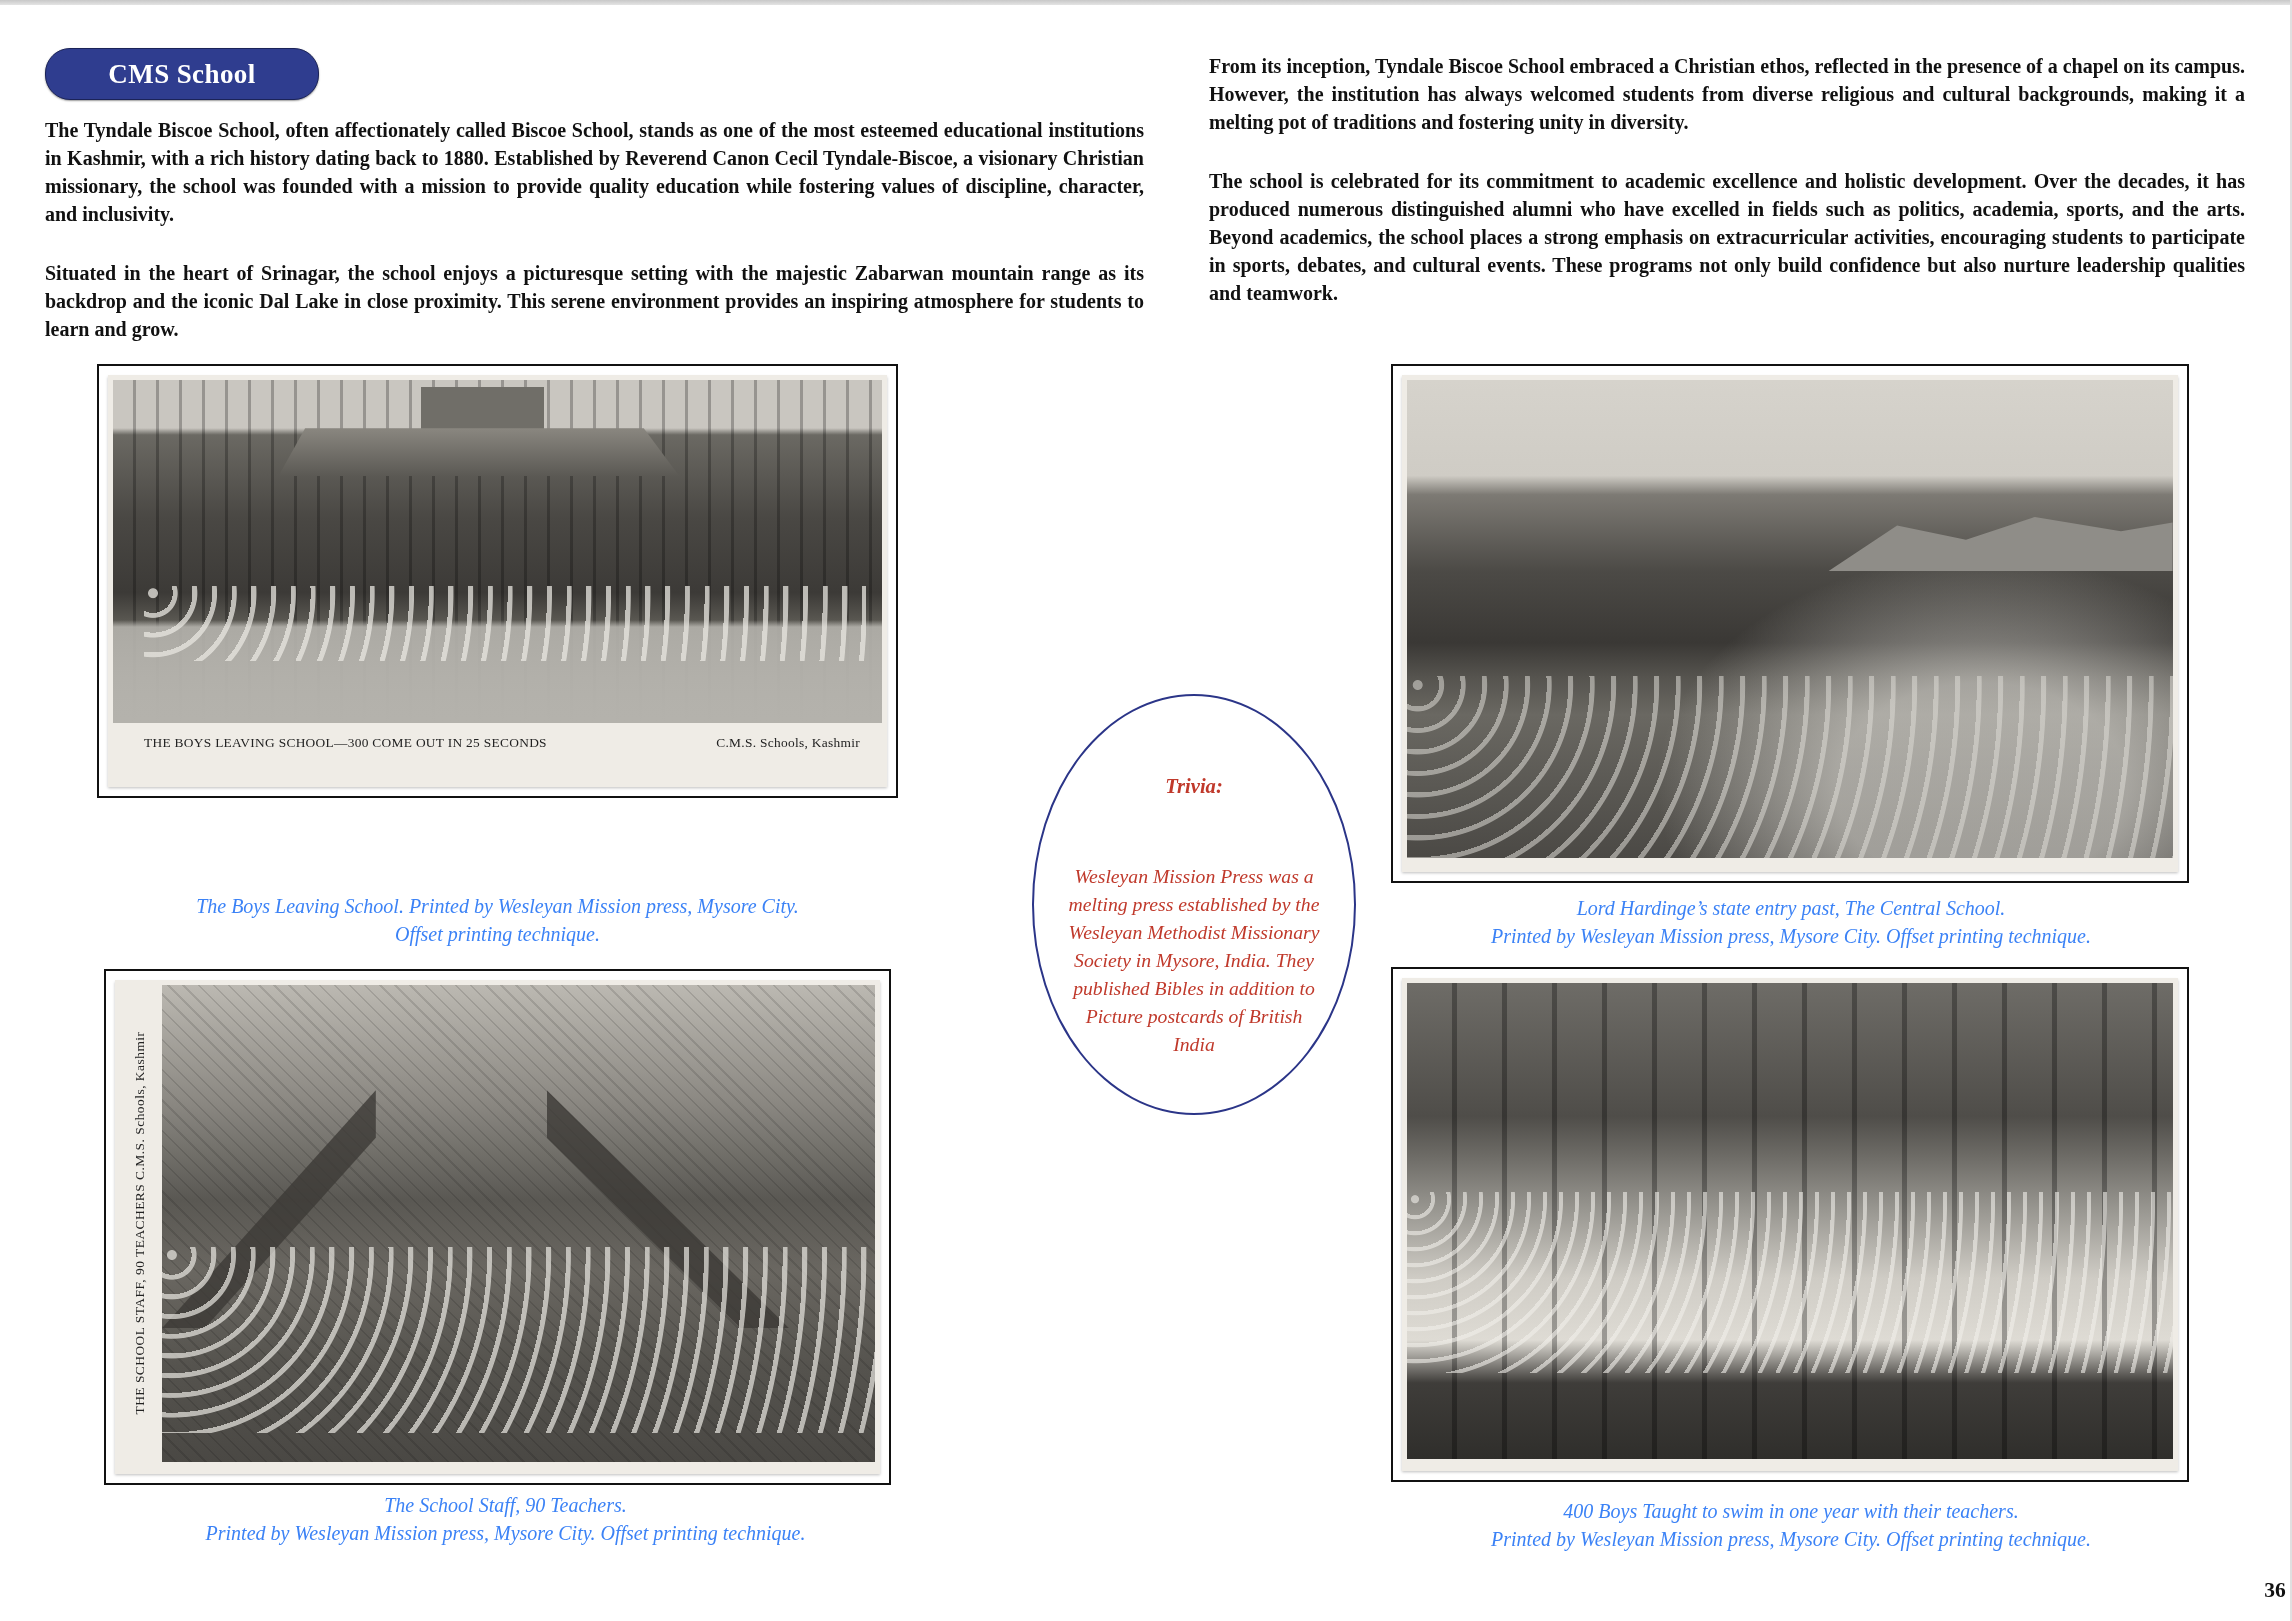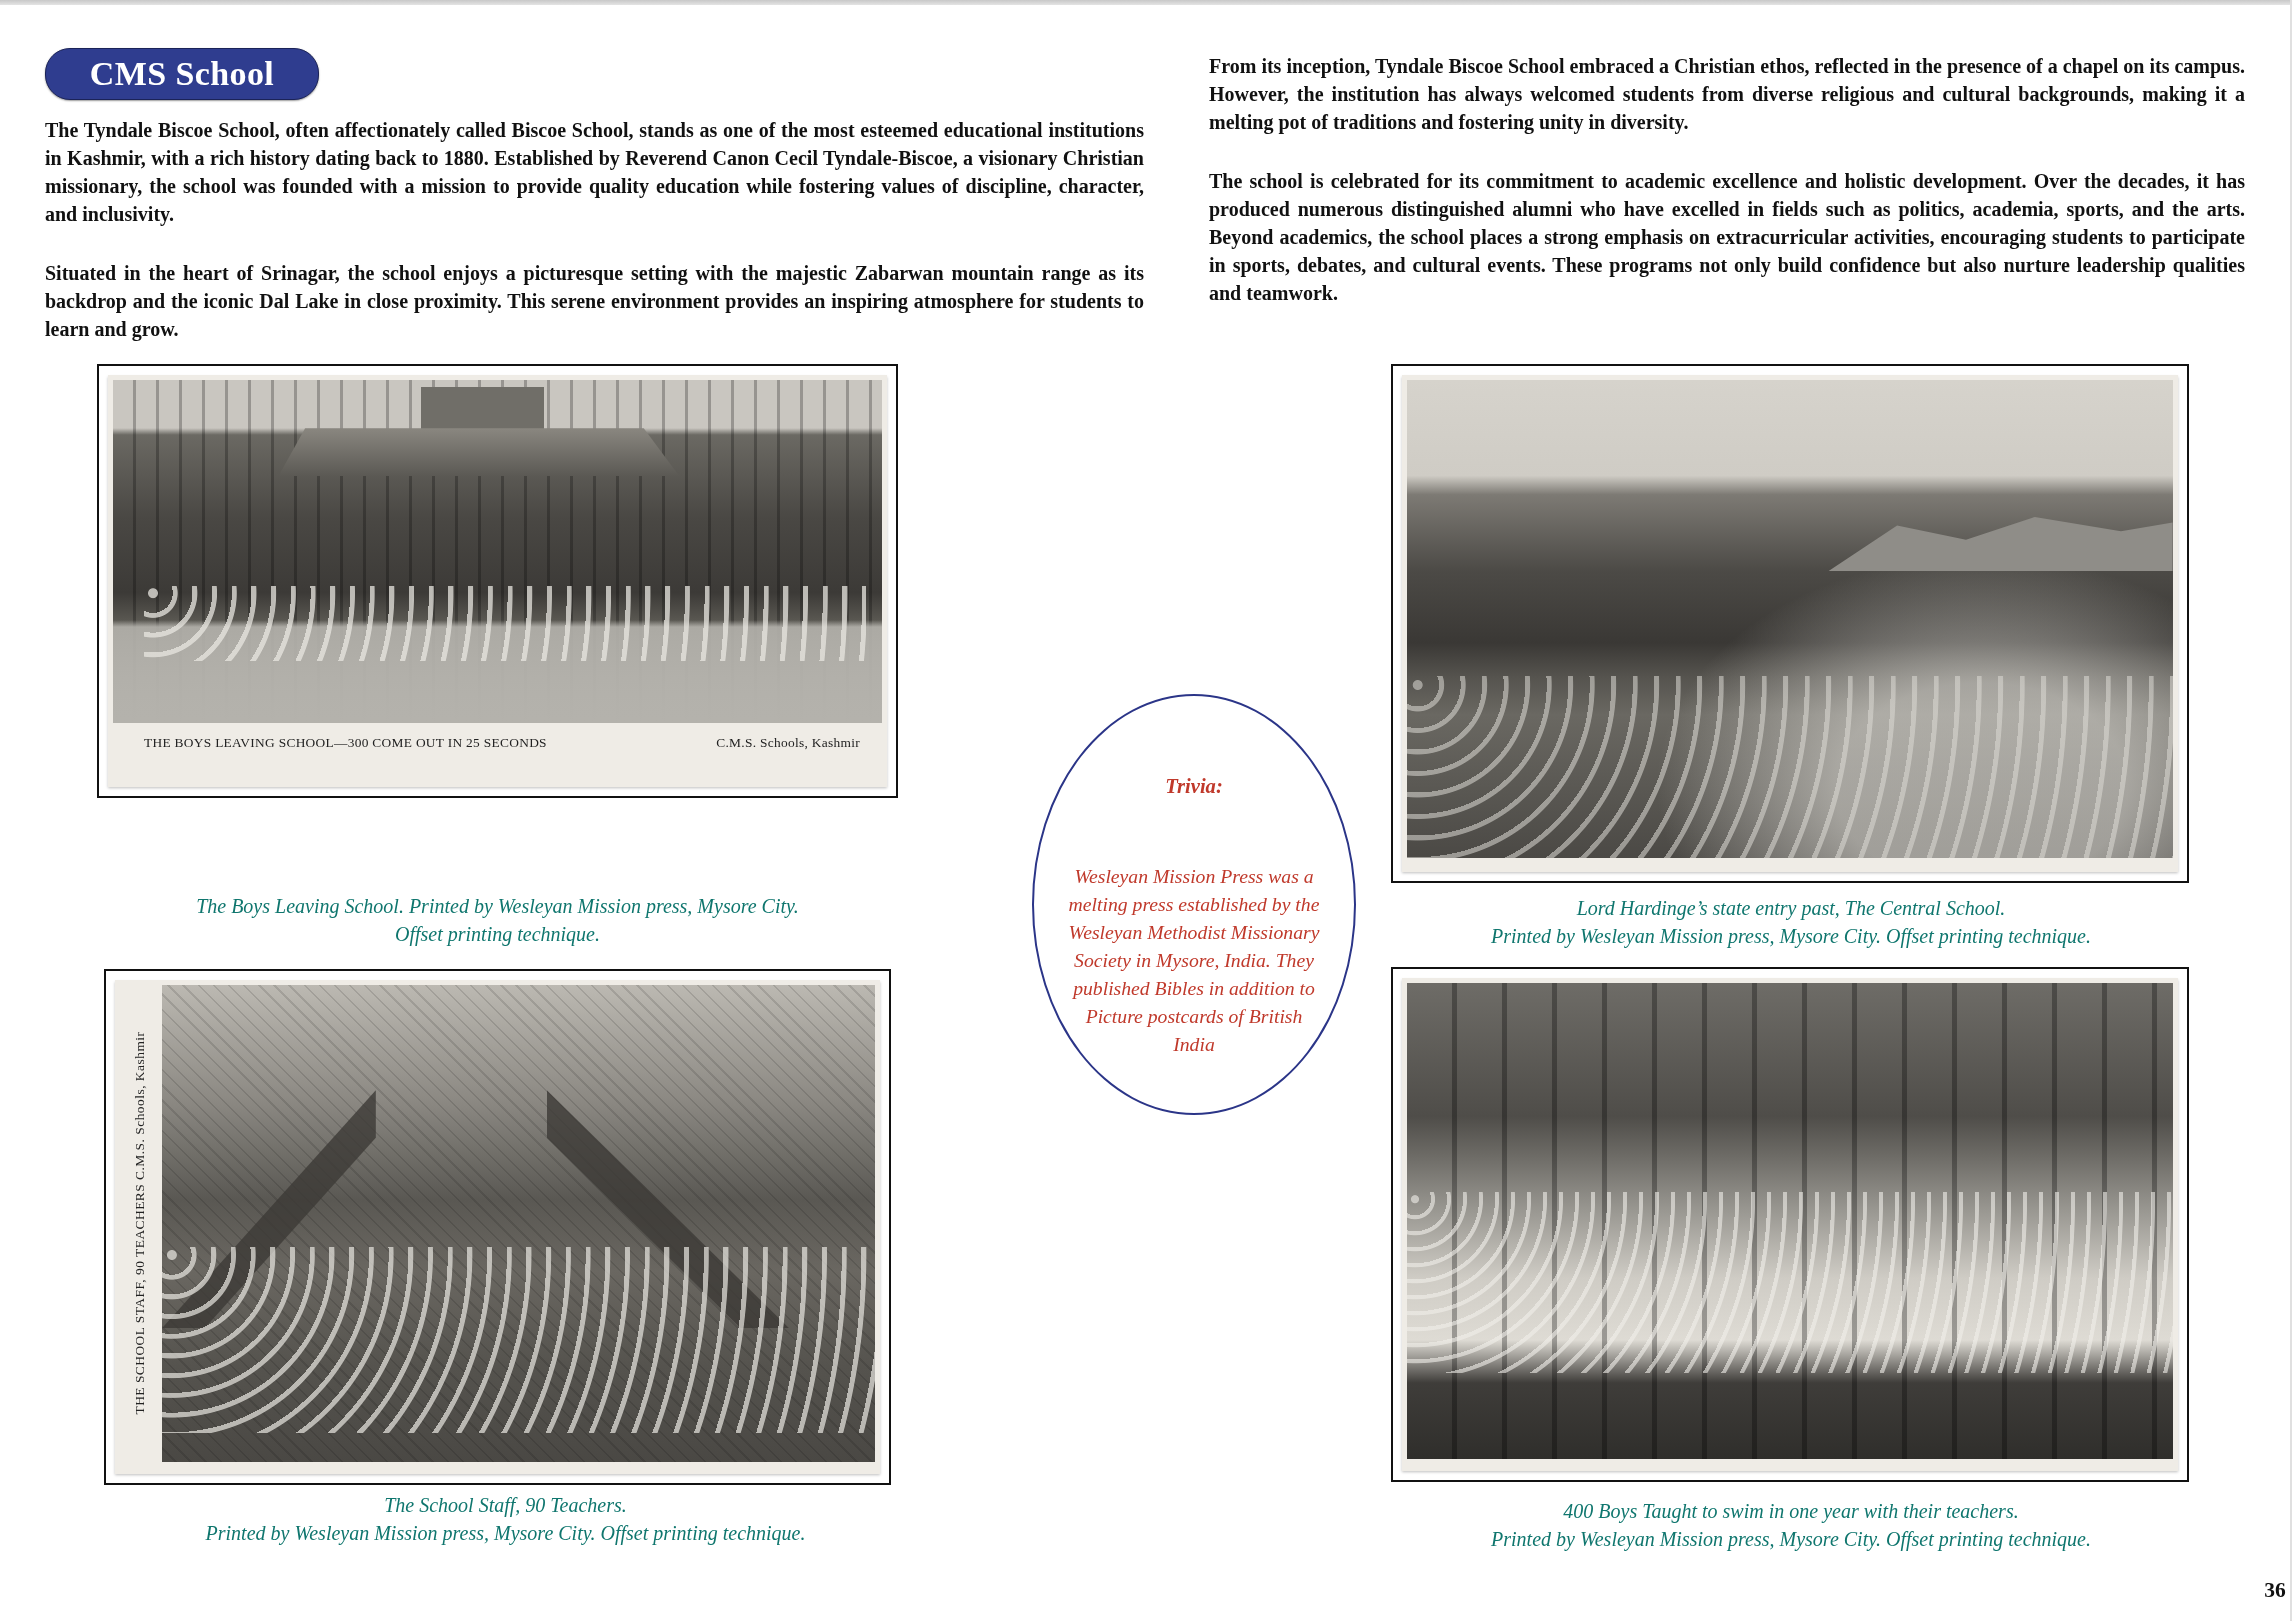--- a/index.html
+++ b/index.html
@@ -7,21 +7,21 @@
   body { position: relative; font-family: "Liberation Serif", "DejaVu Serif", serif; color: #111; }
 
   .top-rule { position: absolute; left: 0; top: 0; width: 2293px; height: 4.5px;
     background: linear-gradient(#c8c8c8, #e4e4e4); }
   .right-rule { position: absolute; right: 0; top: 0; width: 2.7px; height: 1621px; background: #e0e0e0; }
 
   .title-pill { position: absolute; left: 45px; top: 48px; width: 274px; height: 52px;
     background: #2f3d8f; border: 1.8px solid #1b2358; border-radius: 25px;
     display: flex; align-items: center; justify-content: center;
     box-shadow: 0 0.9px 1.8px rgba(0,0,0,0.4); }
-  .title-pill span { color: #ffffff; font-family: "Liberation Serif", serif; font-weight: bold; font-size: 34px; letter-spacing: 0.4px; }
+  .title-pill span { color: #ffffff; font-family: "Liberation Serif", serif; font-weight: bold; font-size: 27px; letter-spacing: 0.4px; }
 
   .body-text { position: absolute; font-family: "Liberation Serif", serif; font-weight: bold;
     font-size: 20px; line-height: 28px; text-align: justify; color: #111; }
   .body-text p { margin-bottom: 28px; }
   .body-text p:last-child { margin-bottom: 0; margin-top: 31px; }
   #left-text { left: 45px; top: 116px; width: 1099px; }
   #right-text { left: 1209px; top: 52px; width: 1036px; }
 
   .frame { position: absolute; border: 2.7px solid #111; background: #fff; padding: 9px; }
   .postcard { position: relative; width: 100%; height: 100%; background: #efece6;
@@ -73,21 +73,21 @@
   
   #frame-4 { left: 1391px; top: 967px; width: 798px; height: 515px; }
   #frame-4 .photo { left: 5.4px; top: 5.4px; right: 5.4px; bottom: 12.5px;
     background:
       repeating-linear-gradient(90deg, rgba(0,0,0,0) 0 45px, rgba(0,0,0,0.3) 45px 50px),
       linear-gradient(180deg, #6e6c67 0%, #4f4d49 28%, #6c6a65 36%, #9a9892 48%, #cfccc5 62%, #dedbd4 75%, #3f3d3a 84%, #2f2e2b 100%); }
   #frame-4 .crowd { position: absolute; left: 0; right: 0; top: 44%; bottom: 18%;
     background: repeating-radial-gradient(circle at 8px 7.2px, #f1efea 0 3.6px, rgba(0,0,0,0) 4.5px 16px); opacity: 0.6; }
 
   .photo-caption { position: absolute; text-align: center; font-family: "Liberation Serif", serif;
-    font-style: italic; font-size: 20px; line-height: 28px; color: #0f766e; }
+    font-style: italic; font-size: 20px; line-height: 28px; color: #3b82f6; }
   #cap-1 { left: 97px; top: 892px; width: 801px; }
   #cap-2 { left: 1379px; top: 894px; width: 824px; }
   #cap-3 { left: 97px; top: 1491px; width: 817px; }
   #cap-4 { left: 1379px; top: 1497px; width: 824px; }
 
   .trivia { position: absolute; left: 1032px; top: 694px; width: 324px; height: 421px;
     border: 2.7px solid #2b3588; border-radius: 50%; }
   .trivia-title { position: absolute; left: 0; right: 0; top: 79px; text-align: center;
     font-family: "Liberation Serif", serif; font-style: italic; font-weight: bold; font-size: 20.6px; color: #c0392b; }
   .trivia-body { position: absolute; left: 1.8px; right: 1.8px; top: 166px; text-align: center;

